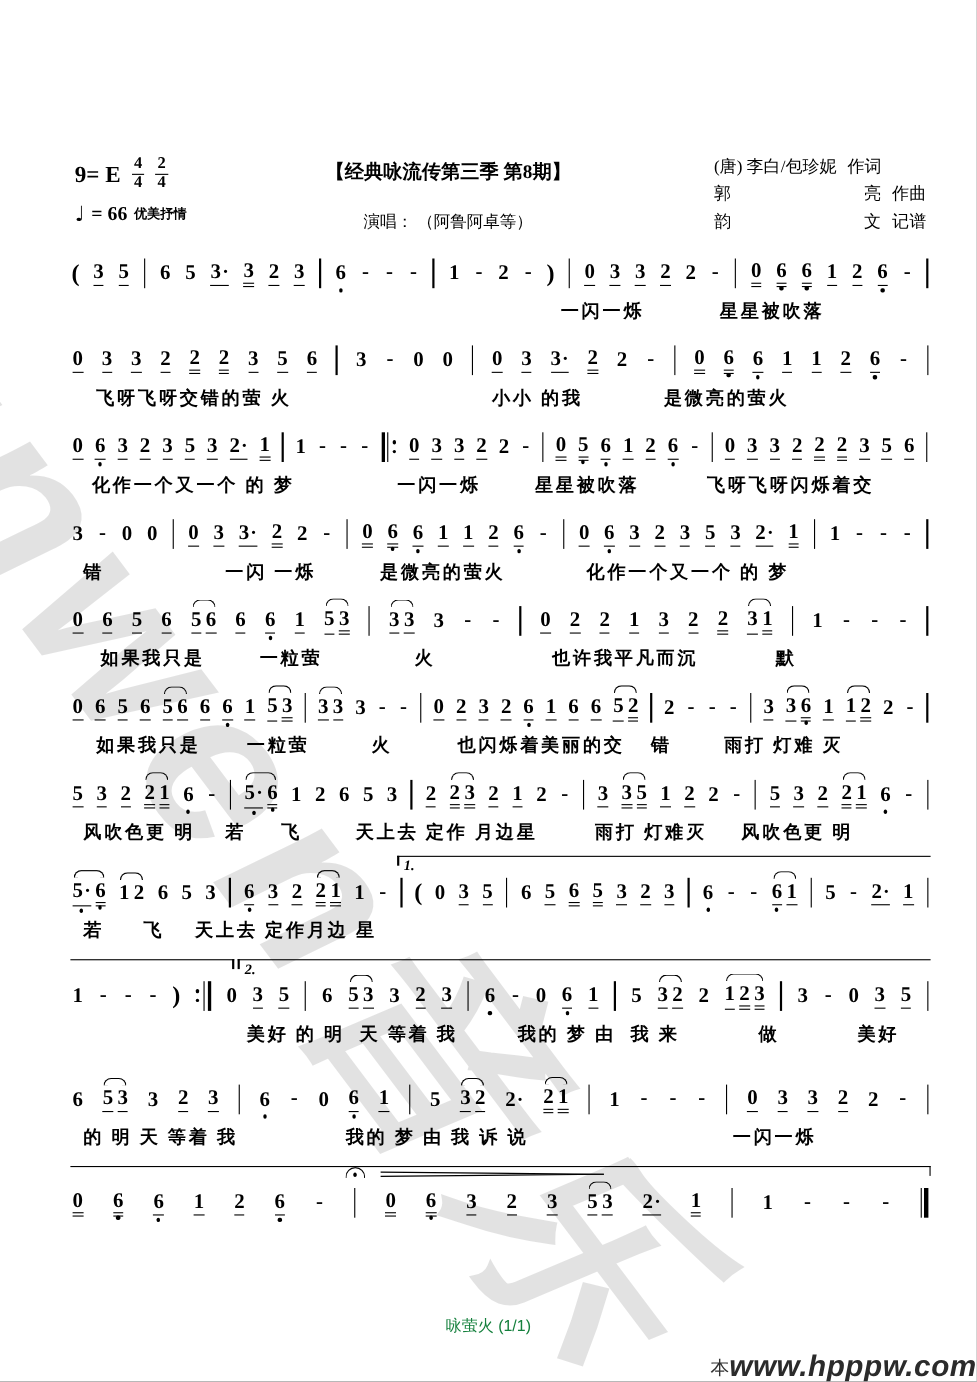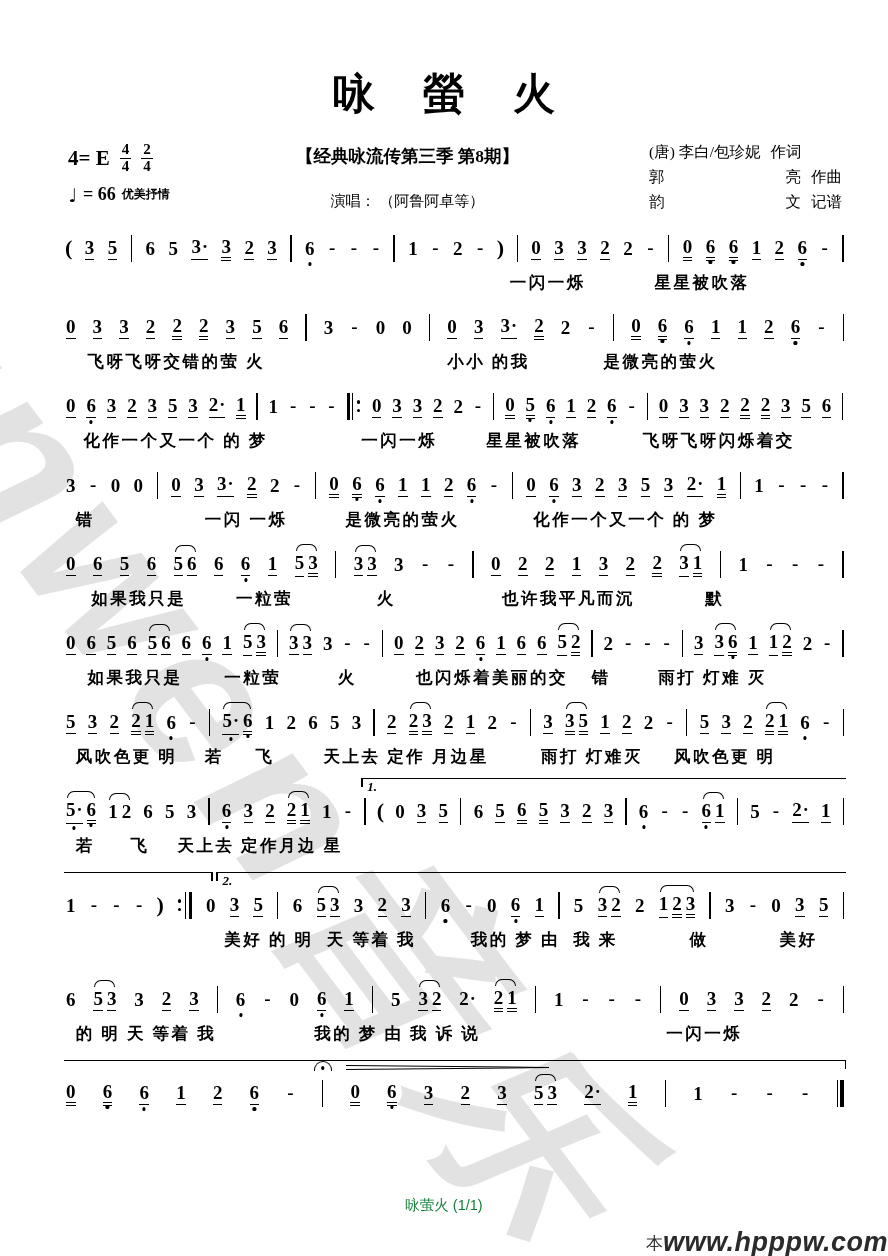--- a/index.html
+++ b/index.html
@@ -65,26 +65,25 @@
   .footer-right .frag{font-family:"Liberation Sans",sans-serif;font-size:17px;color:#333;margin-bottom:3px;}
   .footer-right .site{font-family:"Liberation Sans",sans-serif;font-size:27px;font-weight:bold;
                       font-style:italic;color:#2b2b2b;letter-spacing:0.5px;margin-top:23px;}
 </style>
 </head>
 <body>
 
 <div class="page">
   <div class="wm">yunwen音乐</div>
 
-  <div class="title">咏螢火</div>
 
   <div class="hdr">
     <div class="keyblock">
       <div class="keyline">
-        <span>4= E</span>
+        <span>9= E</span>
         <span class="frac">
           <span class="num">4</span>
           <span class="den">4</span>
         </span>
         <span class="frac">
           <span class="num">2</span>
           <span class="den">4</span>
         </span>
       </div>
       <div class="tempoline">

